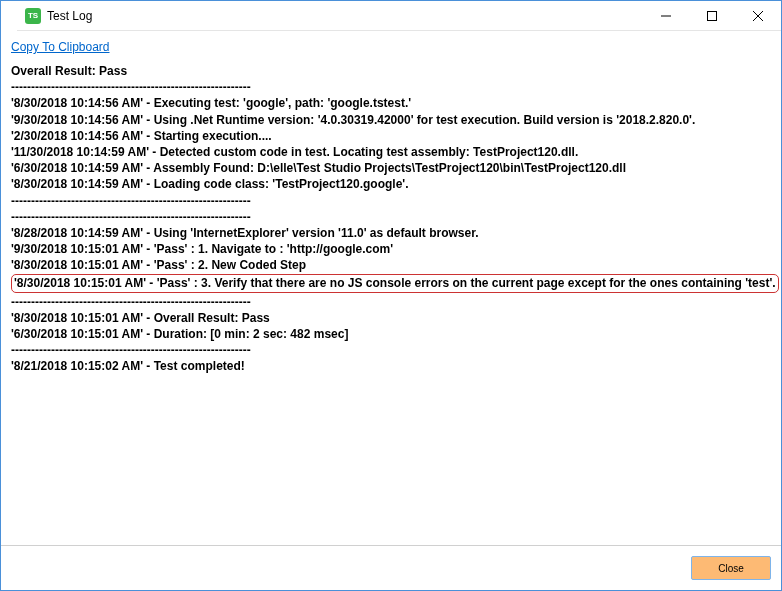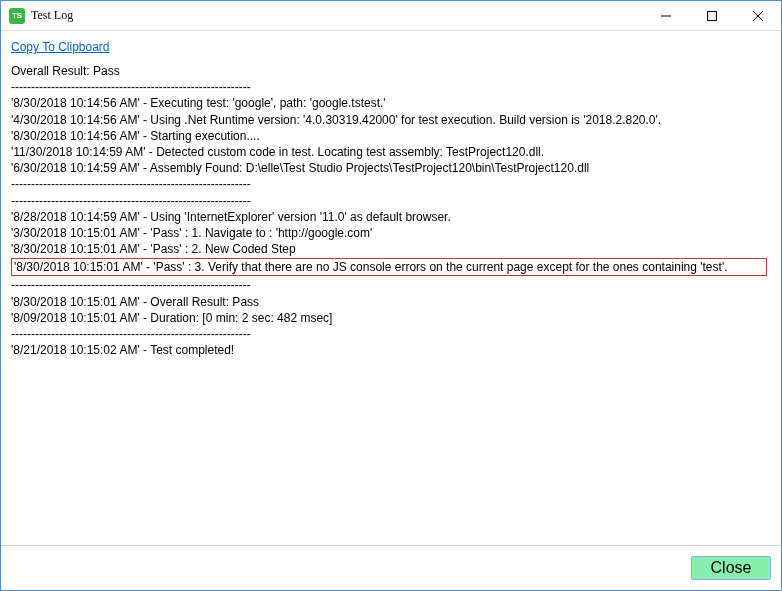--- a/index.html
+++ b/index.html
@@ -15,35 +15,36 @@
     }
     .titlebar {
       height: 30px;
       display: flex;
       align-items: center;
       padding-left: 8px;
       background: #fff;
       border-bottom: 1px solid #e5e5e5;
       font-size: 12px;
       color: #000;
+      margin-left: 16px;
     }
     .titlebar .app-icon {
       width: 16px;
       height: 16px;
       background: #3bb54a;
       border-radius: 3px;
       margin-right: 6px;
       display: flex;
       align-items: center;
       justify-content: center;
       color: #fff;
       font-size: 8px;
       font-weight: bold;
     }
-    .titlebar .title { flex: 0 0 auto; font-family: Liberation Serif, serif; }
+    .titlebar .title { flex: 0 0 auto; }
     .titlebar .spacer { flex: 1; }
     .win-controls { display: flex; height: 100%; }
     .win-btn {
       width: 46px;
       height: 100%;
       display: flex;
       align-items: center;
       justify-content: center;
       font-size: 10px;
       color: #000;
@@ -60,43 +61,44 @@
       cursor: pointer;
     }
     .log-area {
       flex: 1;
       padding: 4px 10px;
       font-size: 12px;
       line-height: 1.35;
       color: #000;
       overflow: hidden;
       white-space: nowrap;
+      font-weight: bold;
     }
     .log-line { display: block; }
     .highlight-line {
       border: 1.5px solid #cc3333;
-      border-radius: 0;
+      border-radius: 5px;
       padding: 0 2px;
       margin: 1px 0;
       display: inline-block;
       min-width: calc(100% - 4px);
     }
     .footer {
       border-top: 1px solid #d0d0d0;
       padding: 10px;
       display: flex;
       justify-content: flex-end;
       background: #fff;
     }
     .close-btn {
       min-width: 80px;
       height: 24px;
       border: 1px solid #7eb4ea;
-      background: #86efac;
-      font-size: 16px;
+      background: #fdba74;
+      font-size: 10px;
       color: #000;
       cursor: default;
       border-radius: 2px;
     }
   </style>
 </head>
 <body>
 
 <div class="titlebar">
   <div class="app-icon">TS</div>
@@ -123,32 +125,33 @@
 </div>
 
 <div class="toolbar">
   <a class="copy-link">Copy To Clipboard</a>
 </div>
 
 <div class="log-area">
   <span class="log-line">Overall Result: Pass</span>
   <span class="log-line">------------------------------------------------------------</span>
   <span class="log-line">'8/30/2018 10:14:56 AM' - Executing test: 'google', path: 'google.tstest.'</span>
-  <span class="log-line">'4/30/2018 10:14:56 AM' - Using .Net Runtime version: '4.0.30319.42000' for test execution. Build version is '2018.2.820.0'.</span>
-  <span class="log-line">'8/30/2018 10:14:56 AM' - Starting execution....</span>
+  <span class="log-line">'9/30/2018 10:14:56 AM' - Using .Net Runtime version: '4.0.30319.42000' for test execution. Build version is '2018.2.820.0'.</span>
+  <span class="log-line">'2/30/2018 10:14:56 AM' - Starting execution....</span>
   <span class="log-line">'11/30/2018 10:14:59 AM' - Detected custom code in test. Locating test assembly: TestProject120.dll.</span>
   <span class="log-line">'6/30/2018 10:14:59 AM' - Assembly Found: D:\elle\Test Studio Projects\TestProject120\bin\TestProject120.dll</span>
+  <span class="log-line">'8/30/2018 10:14:59 AM' - Loading code class: 'TestProject120.google'.</span>
   <span class="log-line">------------------------------------------------------------</span>
   <span class="log-line">------------------------------------------------------------</span>
   <span class="log-line">'8/28/2018 10:14:59 AM' - Using 'InternetExplorer' version '11.0' as default browser.</span>
-  <span class="log-line">'3/30/2018 10:15:01 AM' - 'Pass' : 1. Navigate to : 'http://google.com'</span>
+  <span class="log-line">'9/30/2018 10:15:01 AM' - 'Pass' : 1. Navigate to : 'http://google.com'</span>
   <span class="log-line">'8/30/2018 10:15:01 AM' - 'Pass' : 2. New Coded Step</span>
   <span class="log-line highlight-line">'8/30/2018 10:15:01 AM' - 'Pass' : 3. Verify that there are no JS console errors on the current page except for the ones containing 'test'.</span>
   <span class="log-line">------------------------------------------------------------</span>
   <span class="log-line">'8/30/2018 10:15:01 AM' - Overall Result: Pass</span>
-  <span class="log-line">'8/09/2018 10:15:01 AM' - Duration: [0 min: 2 sec: 482 msec]</span>
+  <span class="log-line">'6/30/2018 10:15:01 AM' - Duration: [0 min: 2 sec: 482 msec]</span>
   <span class="log-line">------------------------------------------------------------</span>
   <span class="log-line">'8/21/2018 10:15:02 AM' - Test completed!</span>
 </div>
 
 <div class="footer">
   <button class="close-btn">Close</button>
 </div>
 
 </body></html>

